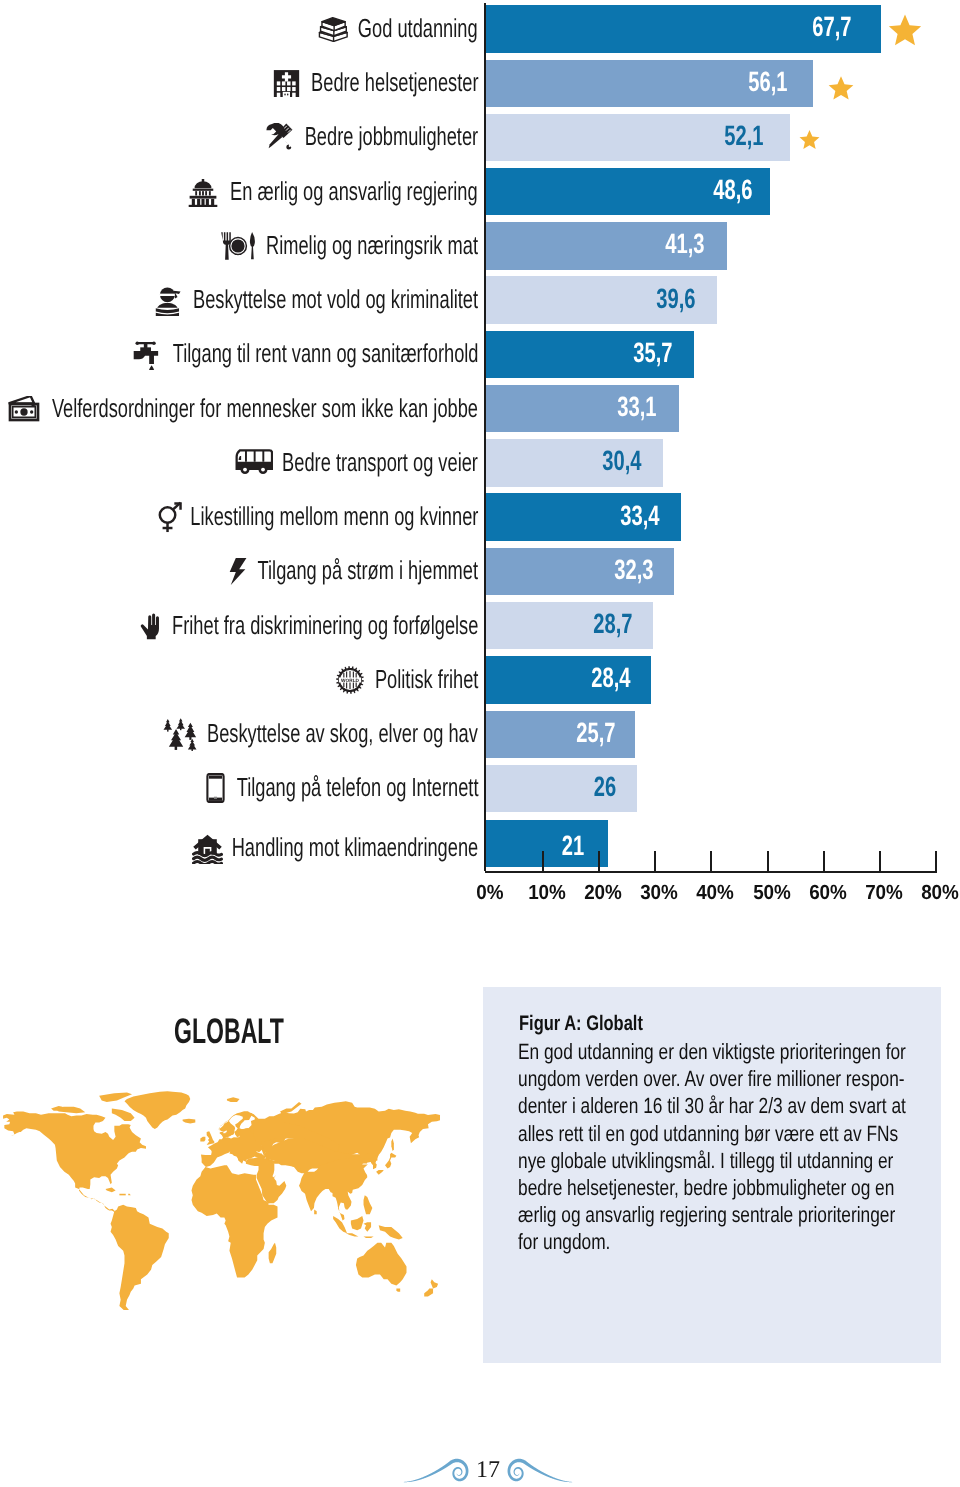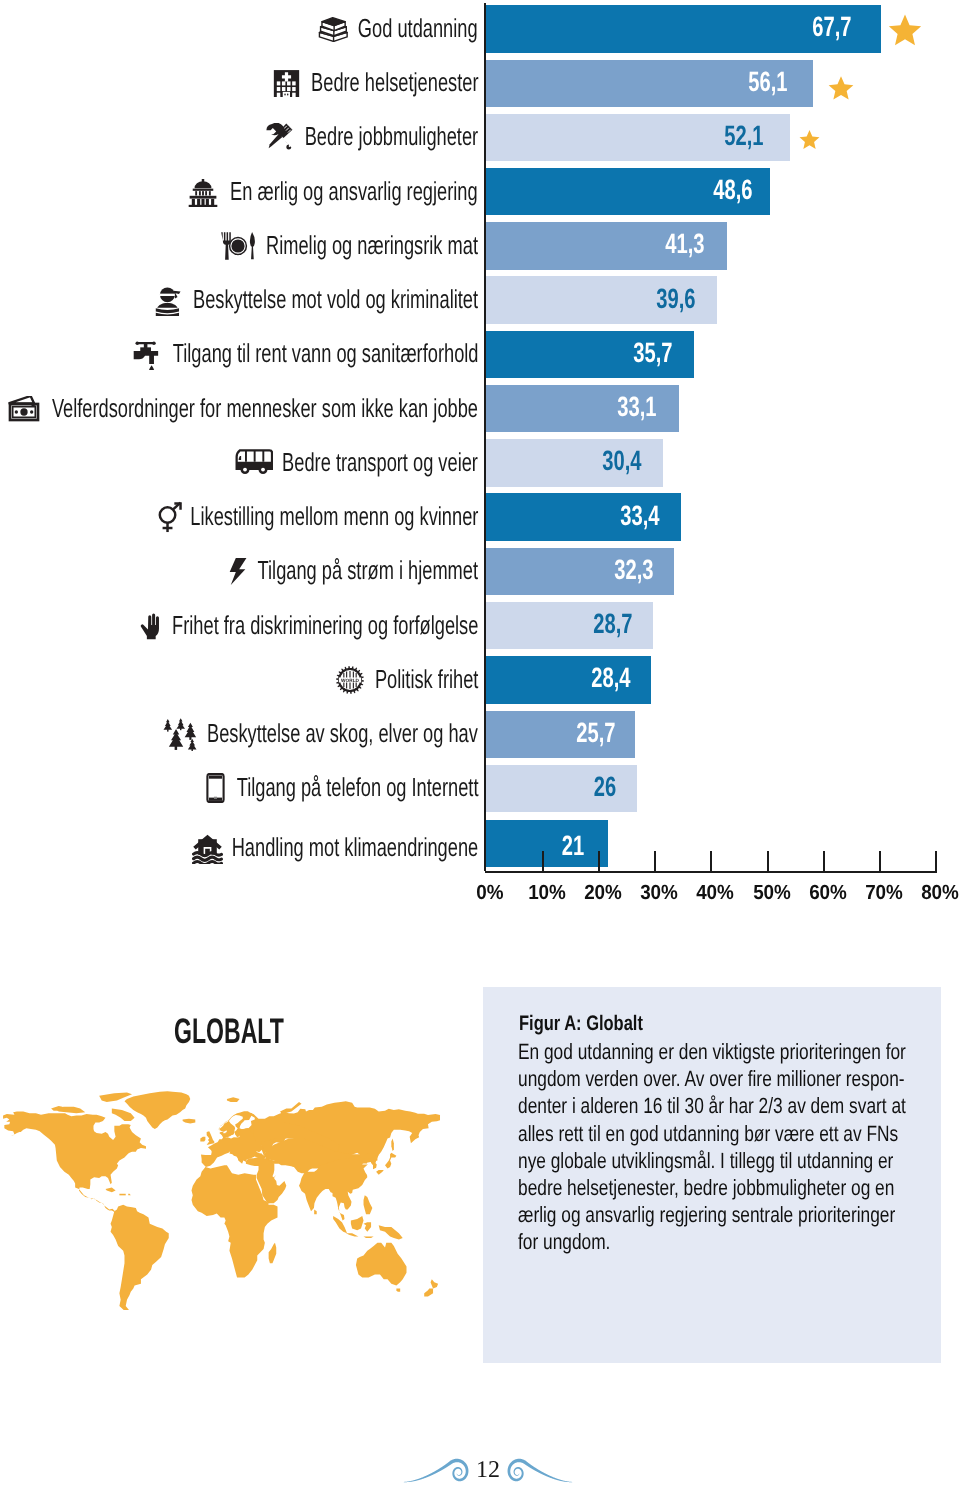--- a/index.html
+++ b/index.html
@@ -334,15 +334,15 @@
         <div class="infoline">alles rett til en god utdanning bør være ett av FNs</div>
         <div class="infoline">nye globale utviklingsmål. I tillegg til utdanning er</div>
         <div class="infoline">bedre helsetjenester, bedre jobbmuligheter og en</div>
         <div class="infoline">ærlig og ansvarlig regjering sentrale prioriteringer</div>
         <div class="infoline">for ungdom.</div>
       </div>
       <div id="footer" style="left:402px;top:1447px;width:172px;height:38px"><svg width="172" height="38" viewBox="0 0 172 38" xmlns="http://www.w3.org/2000/svg">
           <path fill="#6aa7ce" transform="translate(0,2.0) scale(0.765,0.855)" d="M1.00,38.65 L1.24,38.67 L1.49,38.69 L1.74,38.71 L1.99,38.72 L2.24,38.74 L2.49,38.75 L2.74,38.76 L2.99,38.77 L3.24,38.77 L3.49,38.78 L3.75,38.78 L4.00,38.79 L4.25,38.79 L4.51,38.79 L4.76,38.79 L5.02,38.78 L5.27,38.78 L5.53,38.77 L5.79,38.77 L6.05,38.76 L6.30,38.75 L6.56,38.74 L6.82,38.73 L7.08,38.72 L7.34,38.70 L7.60,38.69 L7.86,38.67 L8.12,38.65 L8.39,38.64 L8.65,38.62 L8.91,38.59 L9.17,38.57 L9.44,38.55 L9.70,38.52 L9.97,38.50 L10.23,38.47 L10.50,38.44 L10.76,38.42 L11.03,38.38 L11.29,38.35 L11.56,38.32 L11.83,38.29 L12.09,38.25 L12.36,38.22 L12.63,38.18 L12.90,38.14 L13.17,38.11 L13.43,38.07 L13.70,38.02 L13.97,37.98 L14.24,37.94 L14.51,37.90 L14.78,37.85 L15.05,37.81 L15.32,37.76 L15.59,37.71 L15.86,37.66 L16.13,37.61 L16.40,37.56 L16.68,37.51 L16.95,37.46 L17.22,37.41 L17.49,37.35 L17.76,37.30 L18.04,37.24 L18.31,37.18 L18.58,37.12 L18.85,37.07 L19.13,37.01 L19.40,36.94 L19.67,36.88 L19.94,36.82 L20.22,36.76 L20.49,36.69 L20.76,36.63 L21.04,36.56 L21.31,36.50 L21.58,36.43 L21.86,36.36 L22.13,36.29 L22.41,36.22 L22.68,36.15 L22.95,36.08 L23.23,36.01 L23.50,35.93 L23.77,35.86 L24.05,35.79 L24.32,35.71 L24.60,35.63 L24.87,35.56 L25.14,35.48 L25.42,35.40 L25.69,35.32 L25.96,35.24 L26.24,35.16 L26.51,35.08 L26.78,35.00 L27.06,34.92 L27.33,34.83 L27.60,34.75 L27.88,34.67 L28.15,34.58 L28.42,34.50 L28.69,34.41 L28.97,34.32 L29.24,34.23 L29.51,34.15 L29.78,34.06 L30.05,33.97 L30.32,33.88 L30.60,33.79 L30.87,33.69 L31.14,33.60 L31.41,33.51 L31.68,33.42 L31.95,33.32 L32.22,33.23 L32.49,33.13 L32.76,33.04 L33.03,32.94 L33.30,32.85 L33.57,32.75 L33.84,32.65 L34.10,32.55 L34.37,32.46 L34.64,32.36 L34.91,32.26 L35.18,32.16 L35.44,32.06 L35.71,31.96 L35.98,31.85 L36.24,31.75 L36.51,31.65 L36.77,31.55 L37.04,31.45 L37.30,31.34 L37.57,31.24 L37.83,31.13 L38.09,31.03 L38.36,30.92 L38.62,30.82 L38.88,30.71 L39.14,30.61 L39.41,30.50 L39.67,30.39 L39.93,30.28 L40.19,30.18 L40.45,30.07 L40.71,29.96 L40.97,29.85 L41.23,29.74 L41.48,29.63 L41.74,29.52 L42.00,29.41 L42.25,29.30 L42.51,29.19 L42.77,29.08 L43.02,28.97 L43.28,28.86 L43.53,28.74 L43.78,28.63 L44.04,28.52 L44.29,28.41 L44.54,28.29 L44.79,28.18 L45.04,28.07 L45.29,27.95 L45.54,27.84 L45.79,27.73 L46.04,27.61 L46.29,27.50 L46.54,27.38 L46.78,27.27 L47.03,27.15 L47.28,27.04 L47.52,26.92 L47.76,26.81 L48.01,26.69 L48.25,26.58 L48.49,26.46 L48.73,26.35 L48.98,26.23 L49.22,26.11 L49.46,26.00 L49.69,25.88 L49.93,25.76 L50.17,25.65 L50.41,25.53 L50.64,25.41 L50.88,25.30 L51.11,25.18 L51.35,25.06 L51.58,24.95 L51.81,24.83 L52.04,24.71 L52.27,24.59 L52.50,24.48 L52.73,24.36 L52.96,24.24 L53.19,24.13 L53.42,24.01 L53.64,23.89 L53.87,23.77 L54.09,23.66 L54.32,23.54 L54.54,23.42 L54.76,23.31 L54.98,23.19 L55.20,23.07 L55.42,22.96 L55.64,22.84 L55.86,22.72 L56.07,22.61 L56.29,22.49 L56.51,22.37 L56.72,22.26 L56.93,22.14 L57.15,22.02 L57.36,21.91 L57.57,21.79 L57.78,21.68 L57.99,21.56 L58.19,21.44 L58.40,21.33 L58.61,21.21 L58.81,21.10 L59.01,20.98 L59.22,20.87 L59.42,20.75 L59.62,20.64 L59.82,20.53 L60.02,20.41 L60.22,20.30 L60.41,20.19 L60.61,20.07 L60.80,19.96 L61.00,19.85 L61.19,19.73 L61.38,19.62 L61.57,19.51 L61.76,19.40 L61.95,19.29 L62.14,19.17 L62.32,19.06 L62.51,18.95 L62.69,18.84 L62.87,18.73 L63.06,18.62 L63.24,18.51 L63.42,18.40 L63.60,18.29 L63.77,18.19 L63.95,18.08 L64.12,17.97 L64.30,17.86 L64.48,17.75 L64.87,17.58 L65.21,17.37 L65.55,17.16 L65.90,16.97 L66.25,16.79 L66.60,16.62 L66.96,16.46 L67.32,16.31 L67.68,16.18 L68.04,16.05 L68.41,15.94 L68.78,15.84 L69.15,15.74 L69.52,15.66 L69.89,15.60 L70.26,15.54 L70.62,15.49 L70.99,15.46 L71.36,15.43 L71.73,15.42 L72.09,15.42 L72.46,15.42 L72.82,15.44 L73.18,15.47 L73.53,15.51 L73.89,15.56 L74.24,15.62 L74.58,15.69 L74.92,15.77 L75.26,15.86 L75.60,15.96 L75.93,16.06 L76.25,16.18 L76.57,16.31 L76.88,16.44 L77.19,16.58 L77.49,16.73 L77.79,16.89 L78.08,17.06 L78.36,17.23 L78.64,17.42 L78.91,17.60 L79.17,17.80 L79.43,18.00 L79.68,18.21 L79.92,18.43 L80.15,18.65 L80.38,18.87 L80.60,19.11 L80.81,19.34 L81.01,19.59 L81.21,19.83 L81.39,20.08 L81.57,20.34 L81.74,20.60 L81.90,20.86 L82.05,21.13 L82.20,21.40 L82.33,21.67 L82.46,21.94 L82.58,22.22 L82.69,22.50 L82.79,22.78 L82.88,23.06 L82.96,23.34 L83.04,23.63 L83.10,23.91 L83.16,24.20 L83.21,24.48 L83.25,24.77 L83.28,25.05 L83.30,25.34 L83.32,25.62 L83.32,25.90 L83.32,26.18 L83.31,26.46 L83.29,26.74 L83.26,27.01 L83.23,27.29 L83.19,27.56 L83.14,27.83 L83.08,28.09 L83.01,28.36 L82.94,28.61 L82.86,28.87 L82.77,29.12 L82.68,29.37 L82.58,29.61 L82.47,29.85 L82.36,30.09 L82.24,30.32 L82.11,30.55 L81.98,30.77 L81.85,30.98 L81.70,31.19 L81.55,31.40 L81.40,31.60 L81.24,31.80 L81.08,31.99 L80.91,32.17 L80.74,32.35 L80.56,32.52 L80.38,32.68 L80.19,32.84 L80.01,33.00 L79.81,33.14 L79.62,33.28 L79.42,33.42 L79.22,33.54 L79.01,33.67 L78.81,33.78 L78.60,33.89 L78.39,33.99 L78.17,34.08 L77.96,34.17 L77.74,34.25 L77.53,34.33 L77.31,34.39 L77.09,34.45 L76.87,34.51 L76.65,34.56 L76.43,34.60 L76.21,34.63 L75.99,34.66 L75.77,34.68 L75.55,34.69 L75.33,34.70 L75.12,34.70 L74.90,34.70 L74.68,34.69 L74.47,34.67 L74.26,34.64 L74.05,34.62 L73.84,34.58 L73.63,34.54 L73.43,34.49 L73.23,34.44 L73.03,34.38 L72.83,34.32 L72.64,34.25 L72.45,34.17 L72.26,34.09 L72.08,34.01 L71.90,33.92 L71.72,33.82 L71.55,33.72 L71.38,33.62 L71.21,33.51 L71.05,33.40 L70.89,33.28 L70.74,33.16 L70.59,33.03 L70.45,32.91 L70.31,32.77 L70.17,32.64 L70.04,32.50 L69.92,32.36 L69.79,32.21 L69.68,32.07 L69.57,31.92 L69.46,31.77 L69.36,31.61 L69.26,31.45 L69.17,31.29 L69.08,31.13 L69.00,30.97 L68.93,30.81 L68.86,30.64 L68.79,30.48 L68.73,30.31 L68.68,30.14 L68.63,29.97 L68.58,29.80 L68.54,29.63 L68.51,29.46 L68.48,29.29 L68.45,29.12 L68.43,28.95 L68.42,28.78 L68.41,28.61 L68.41,28.44 L68.41,28.27 L68.41,28.10 L68.42,27.93 L68.44,27.77 L68.46,27.60 L68.48,27.44 L68.51,27.28 L68.55,27.12 L68.59,26.96 L68.63,26.81 L68.68,26.65 L68.73,26.50 L68.78,26.35 L68.84,26.21 L68.91,26.06 L68.98,25.92 L69.05,25.78 L69.12,25.64 L69.20,25.51 L69.28,25.38 L69.37,25.25 L69.46,25.13 L69.55,25.01 L69.65,24.89 L69.74,24.77 L69.84,24.66 L69.95,24.55 L70.05,24.45 L70.16,24.35 L70.27,24.25 L70.39,24.16 L70.50,24.07 L70.62,23.98 L70.74,23.90 L70.86,23.83 L70.99,23.75 L71.11,23.68 L71.24,23.62 L71.36,23.55 L71.49,23.50 L71.62,23.44 L71.75,23.39 L71.88,23.35 L72.02,23.30 L72.15,23.27 L72.28,23.23 L72.42,23.20 L72.55,23.18 L72.68,23.16 L72.82,23.14 L72.95,23.12 L73.08,23.11 L73.22,23.11 L73.35,23.11 L73.48,23.11 L73.61,23.11 L73.74,23.12 L73.87,23.14 L74.00,23.15 L74.13,23.18 L74.26,23.20 L74.38,23.23 L74.50,23.26 L74.63,23.29 L74.75,23.33 L74.87,23.37 L74.98,23.42 L75.10,23.47 L75.21,23.52 L75.32,23.57 L75.43,23.63 L75.54,23.69 L75.64,23.75 L75.75,23.82 L75.85,23.89 L75.94,23.96 L76.04,24.03 L76.13,24.11 L76.22,24.18 L76.31,24.27 L76.39,24.35 L76.48,24.43 L76.55,24.52 L76.63,24.61 L76.70,24.70 L76.77,24.79 L76.84,24.88 L76.90,24.98 L76.97,25.08 L77.02,25.17 L77.08,25.27 L77.13,25.37 L77.18,25.48 L77.22,25.58 L77.27,25.68 L77.30,25.79 L77.34,25.89 L77.37,26.00 L77.40,26.10 L77.43,26.21 L77.45,26.31 L77.47,26.42 L77.49,26.53 L77.50,26.64 L77.51,26.74 L77.52,26.85 L77.52,26.96 L77.52,27.06 L77.52,27.17 L77.52,27.27 L77.51,27.38 L77.50,27.48 L77.48,27.58 L77.47,27.69 L77.45,27.79 L77.42,27.89 L77.40,27.99 L77.37,28.08 L77.34,28.18 L77.30,28.28 L77.27,28.37 L77.23,28.46 L77.19,28.56 L77.14,28.65 L77.09,28.73 L77.05,28.82 L76.99,28.90 L76.94,28.99 L76.89,29.07 L76.83,29.15 L76.77,29.22 L76.71,29.30 L76.64,29.37 L76.58,29.44 L76.51,29.51 L76.44,29.58 L76.37,29.64 L76.30,29.70 L76.22,29.76 L76.15,29.82 L76.07,29.87 L75.99,29.93 L75.91,29.98 L75.83,30.02 L75.75,30.07 L75.67,30.11 L75.59,30.15 L75.50,30.19 L75.42,30.22 L75.33,30.25 L75.25,30.28 L75.16,30.31 L75.07,30.33 L74.98,30.36 L74.90,30.37 L74.81,30.39 L74.72,30.40 L74.63,30.42 L74.54,30.42 L74.45,30.43 L74.37,30.43 L74.28,30.43 L74.19,30.43 L74.10,30.43 L74.01,30.42 L73.93,30.41 L73.84,30.40 L73.76,30.39 L73.67,30.37 L73.59,30.35 L73.50,30.33 L73.42,30.31 L73.34,30.28 L73.26,30.25 L73.18,30.22 L73.10,30.19 L73.02,30.16 L72.95,30.12 L72.87,30.08 L72.80,30.04 L72.73,30.00 L72.66,29.95 L72.59,29.91 L72.52,29.86 L72.45,29.81 L72.39,29.76 L72.32,29.70 L72.26,29.65 L72.20,29.59 L72.15,29.53 L72.09,29.47 L72.03,29.41 L71.98,29.35 L71.93,29.28 L71.88,29.22 L71.83,29.15 L71.79,29.08 L71.75,29.01 L71.70,28.94 L71.66,28.87 L71.62,28.80 L71.59,28.73 L71.54,28.66 L71.39,28.70 L71.40,28.79 L71.42,28.88 L71.44,28.96 L71.46,29.05 L71.49,29.13 L71.52,29.22 L71.55,29.30 L71.59,29.39 L71.63,29.47 L71.67,29.55 L71.71,29.63 L71.76,29.72 L71.81,29.80 L71.86,29.87 L71.92,29.95 L71.98,30.03 L72.04,30.10 L72.11,30.18 L72.17,30.25 L72.24,30.32 L72.32,30.39 L72.39,30.45 L72.47,30.52 L72.55,30.58 L72.63,30.64 L72.71,30.70 L72.80,30.75 L72.89,30.81 L72.98,30.86 L73.07,30.91 L73.17,30.95 L73.27,31.00 L73.36,31.04 L73.47,31.08 L73.57,31.11 L73.67,31.14 L73.78,31.17 L73.88,31.20 L73.99,31.22 L74.10,31.24 L74.21,31.26 L74.32,31.27 L74.44,31.28 L74.55,31.29 L74.67,31.29 L74.78,31.29 L74.90,31.29 L75.01,31.28 L75.13,31.27 L75.25,31.26 L75.36,31.24 L75.48,31.22 L75.60,31.20 L75.72,31.17 L75.83,31.14 L75.95,31.10 L76.06,31.06 L76.18,31.02 L76.29,30.97 L76.41,30.92 L76.52,30.87 L76.63,30.81 L76.74,30.75 L76.85,30.68 L76.96,30.61 L77.07,30.54 L77.17,30.46 L77.27,30.39 L77.37,30.30 L77.47,30.22 L77.57,30.13 L77.66,30.03 L77.76,29.94 L77.85,29.84 L77.93,29.74 L78.02,29.63 L78.10,29.52 L78.18,29.41 L78.25,29.30 L78.33,29.18 L78.40,29.06 L78.46,28.94 L78.53,28.81 L78.59,28.68 L78.64,28.55 L78.69,28.42 L78.74,28.29 L78.79,28.15 L78.83,28.01 L78.87,27.87 L78.90,27.73 L78.93,27.59 L78.95,27.44 L78.97,27.29 L78.99,27.15 L79.00,27.00 L79.01,26.85 L79.01,26.70 L79.01,26.55 L79.01,26.39 L78.99,26.24 L78.98,26.09 L78.96,25.93 L78.94,25.78 L78.91,25.63 L78.87,25.47 L78.83,25.32 L78.79,25.17 L78.74,25.02 L78.69,24.87 L78.63,24.72 L78.57,24.57 L78.50,24.42 L78.43,24.27 L78.36,24.13 L78.28,23.98 L78.19,23.84 L78.10,23.70 L78.01,23.57 L77.91,23.43 L77.80,23.30 L77.70,23.17 L77.58,23.04 L77.47,22.91 L77.35,22.79 L77.22,22.67 L77.09,22.56 L76.96,22.44 L76.82,22.34 L76.68,22.23 L76.54,22.13 L76.39,22.03 L76.24,21.94 L76.08,21.85 L75.92,21.76 L75.76,21.68 L75.60,21.61 L75.43,21.53 L75.26,21.47 L75.09,21.40 L74.91,21.35 L74.73,21.29 L74.55,21.25 L74.37,21.20 L74.18,21.17 L74.00,21.13 L73.81,21.11 L73.62,21.09 L73.43,21.07 L73.24,21.06 L73.04,21.06 L72.85,21.06 L72.65,21.07 L72.46,21.08 L72.26,21.10 L72.06,21.13 L71.87,21.16 L71.67,21.19 L71.48,21.24 L71.28,21.29 L71.09,21.34 L70.89,21.40 L70.70,21.47 L70.51,21.54 L70.32,21.62 L70.13,21.71 L69.94,21.80 L69.76,21.90 L69.57,22.00 L69.39,22.11 L69.21,22.22 L69.04,22.34 L68.87,22.47 L68.70,22.60 L68.53,22.74 L68.37,22.88 L68.21,23.03 L68.05,23.18 L67.90,23.34 L67.75,23.50 L67.61,23.67 L67.47,23.85 L67.34,24.02 L67.21,24.21 L67.08,24.40 L66.96,24.59 L66.85,24.78 L66.74,24.99 L66.64,25.19 L66.54,25.40 L66.45,25.61 L66.36,25.83 L66.28,26.05 L66.21,26.27 L66.14,26.49 L66.08,26.72 L66.03,26.95 L65.98,27.19 L65.94,27.42 L65.90,27.66 L65.88,27.90 L65.86,28.14 L65.84,28.39 L65.84,28.63 L65.84,28.88 L65.85,29.13 L65.87,29.37 L65.89,29.62 L65.92,29.87 L65.96,30.12 L66.00,30.37 L66.06,30.61 L66.12,30.86 L66.19,31.11 L66.26,31.35 L66.35,31.60 L66.44,31.84 L66.54,32.08 L66.65,32.32 L66.76,32.56 L66.88,32.79 L67.01,33.02 L67.15,33.25 L67.29,33.47 L67.44,33.70 L67.60,33.91 L67.76,34.13 L67.93,34.34 L68.11,34.55 L68.30,34.75 L68.49,34.94 L68.69,35.14 L68.90,35.32 L69.11,35.50 L69.33,35.68 L69.55,35.85 L69.78,36.01 L70.02,36.17 L70.26,36.32 L70.50,36.47 L70.76,36.60 L71.01,36.74 L71.27,36.86 L71.54,36.98 L71.81,37.09 L72.09,37.19 L72.37,37.28 L72.65,37.37 L72.94,37.44 L73.23,37.51 L73.52,37.58 L73.82,37.63 L74.12,37.67 L74.42,37.71 L74.72,37.73 L75.03,37.75 L75.34,37.76 L75.64,37.76 L75.95,37.75 L76.27,37.73 L76.58,37.71 L76.89,37.67 L77.20,37.62 L77.51,37.57 L77.82,37.50 L78.13,37.42 L78.44,37.34 L78.75,37.25 L79.06,37.14 L79.36,37.03 L79.67,36.91 L79.97,36.78 L80.26,36.63 L80.56,36.48 L80.85,36.32 L81.14,36.15 L81.42,35.98 L81.70,35.79 L81.97,35.59 L82.24,35.39 L82.51,35.17 L82.77,34.95 L83.02,34.72 L83.27,34.48 L83.51,34.23 L83.75,33.97 L83.98,33.71 L84.20,33.44 L84.41,33.16 L84.62,32.87 L84.82,32.58 L85.01,32.28 L85.19,31.97 L85.37,31.66 L85.53,31.33 L85.69,31.01 L85.84,30.68 L85.98,30.34 L86.11,29.99 L86.23,29.64 L86.34,29.29 L86.44,28.93 L86.53,28.57 L86.60,28.20 L86.67,27.83 L86.73,27.46 L86.78,27.08 L86.81,26.70 L86.84,26.32 L86.85,25.93 L86.85,25.55 L86.84,25.16 L86.82,24.77 L86.79,24.38 L86.75,23.99 L86.69,23.60 L86.62,23.21 L86.54,22.82 L86.45,22.43 L86.35,22.04 L86.23,21.65 L86.11,21.27 L85.97,20.89 L85.82,20.51 L85.66,20.13 L85.48,19.76 L85.30,19.39 L85.10,19.03 L84.89,18.67 L84.67,18.31 L84.44,17.96 L84.19,17.61 L83.94,17.27 L83.67,16.94 L83.40,16.62 L83.11,16.30 L82.81,15.98 L82.51,15.68 L82.19,15.38 L81.86,15.10 L81.52,14.82 L81.18,14.55 L80.82,14.28 L80.45,14.03 L80.08,13.79 L79.70,13.56 L79.30,13.34 L78.91,13.13 L78.50,12.93 L78.08,12.74 L77.66,12.56 L77.23,12.40 L76.80,12.25 L76.36,12.11 L75.91,11.98 L75.46,11.86 L75.00,11.76 L74.54,11.67 L74.07,11.60 L73.60,11.54 L73.13,11.49 L72.65,11.45 L72.17,11.43 L71.69,11.43 L71.20,11.43 L70.72,11.46 L70.23,11.49 L69.74,11.54 L69.25,11.61 L68.76,11.69 L68.28,11.79 L67.79,11.90 L67.30,12.02 L66.82,12.16 L66.34,12.32 L65.86,12.49 L65.38,12.67 L64.91,12.87 L64.45,13.09 L63.98,13.31 L63.53,13.56 L63.07,13.82 L62.63,14.09 L62.24,14.43 L62.09,14.54 L61.93,14.66 L61.77,14.77 L61.60,14.89 L61.44,15.00 L61.27,15.12 L61.11,15.24 L60.94,15.35 L60.77,15.47 L60.60,15.59 L60.43,15.71 L60.25,15.82 L60.08,15.94 L59.90,16.06 L59.73,16.18 L59.55,16.30 L59.37,16.42 L59.19,16.54 L59.01,16.66 L58.83,16.78 L58.65,16.90 L58.46,17.03 L58.28,17.15 L58.09,17.27 L57.90,17.39 L57.72,17.51 L57.53,17.64 L57.34,17.76 L57.14,17.88 L56.95,18.01 L56.76,18.13 L56.56,18.25 L56.37,18.38 L56.17,18.50 L55.98,18.63 L55.78,18.75 L55.58,18.87 L55.38,19.00 L55.18,19.12 L54.98,19.25 L54.77,19.38 L54.57,19.50 L54.36,19.63 L54.16,19.75 L53.95,19.88 L53.74,20.00 L53.53,20.13 L53.33,20.26 L53.12,20.38 L52.90,20.51 L52.69,20.63 L52.48,20.76 L52.27,20.89 L52.05,21.01 L51.84,21.14 L51.62,21.27 L51.40,21.39 L51.18,21.52 L50.97,21.65 L50.75,21.77 L50.53,21.90 L50.31,22.03 L50.08,22.15 L49.86,22.28 L49.64,22.41 L49.41,22.53 L49.19,22.66 L48.96,22.79 L48.74,22.91 L48.51,23.04 L48.28,23.17 L48.05,23.29 L47.82,23.42 L47.59,23.55 L47.36,23.67 L47.13,23.80 L46.90,23.92 L46.67,24.05 L46.43,24.18 L46.20,24.30 L45.97,24.43 L45.73,24.55 L45.49,24.68 L45.26,24.80 L45.02,24.93 L44.78,25.05 L44.54,25.18 L44.31,25.30 L44.07,25.42 L43.83,25.55 L43.59,25.67 L43.34,25.80 L43.10,25.92 L42.86,26.04 L42.62,26.17 L42.37,26.29 L42.13,26.41 L41.88,26.53 L41.64,26.66 L41.39,26.78 L41.15,26.90 L40.90,27.02 L40.65,27.14 L40.40,27.26 L40.16,27.38 L39.91,27.50 L39.66,27.62 L39.41,27.74 L39.16,27.86 L38.91,27.98 L38.66,28.10 L38.41,28.22 L38.15,28.33 L37.90,28.45 L37.65,28.57 L37.40,28.69 L37.14,28.80 L36.89,28.92 L36.63,29.03 L36.38,29.15 L36.12,29.27 L35.87,29.38 L35.61,29.49 L35.36,29.61 L35.10,29.72 L34.84,29.83 L34.59,29.95 L34.33,30.06 L34.07,30.17 L33.81,30.28 L33.55,30.39 L33.29,30.50 L33.04,30.61 L32.78,30.72 L32.52,30.83 L32.26,30.94 L32.00,31.05 L31.74,31.15 L31.47,31.26 L31.21,31.37 L30.95,31.47 L30.69,31.58 L30.43,31.68 L30.17,31.79 L29.91,31.89 L29.64,31.99 L29.38,32.10 L29.12,32.20 L28.85,32.30 L28.59,32.40 L28.33,32.50 L28.07,32.60 L27.80,32.70 L27.54,32.80 L27.27,32.90 L27.01,32.99 L26.75,33.09 L26.48,33.19 L26.22,33.28 L25.95,33.38 L25.69,33.47 L25.42,33.56 L25.16,33.66 L24.89,33.75 L24.63,33.84 L24.36,33.93 L24.10,34.02 L23.83,34.11 L23.57,34.20 L23.30,34.29 L23.04,34.37 L22.77,34.46 L22.51,34.55 L22.24,34.63 L21.97,34.72 L21.71,34.80 L21.44,34.88 L21.18,34.96 L20.91,35.05 L20.65,35.13 L20.38,35.21 L20.12,35.28 L19.85,35.36 L19.59,35.44 L19.32,35.52 L19.06,35.59 L18.79,35.67 L18.53,35.74 L18.26,35.81 L18.00,35.89 L17.73,35.96 L17.47,36.03 L17.20,36.10 L16.94,36.17 L16.67,36.24 L16.41,36.30 L16.14,36.37 L15.88,36.44 L15.62,36.50 L15.35,36.56 L15.09,36.63 L14.83,36.69 L14.56,36.75 L14.30,36.81 L14.04,36.87 L13.77,36.93 L13.51,36.99 L13.25,37.04 L12.99,37.10 L12.72,37.15 L12.46,37.21 L12.20,37.26 L11.94,37.31 L11.68,37.36 L11.42,37.41 L11.16,37.46 L10.90,37.51 L10.64,37.55 L10.38,37.60 L10.12,37.64 L9.86,37.69 L9.60,37.73 L9.34,37.77 L9.08,37.81 L8.82,37.85 L8.57,37.89 L8.31,37.93 L8.05,37.96 L7.80,38.00 L7.54,38.03 L7.28,38.07 L7.03,38.10 L6.77,38.13 L6.52,38.16 L6.26,38.19 L6.01,38.22 L5.75,38.24 L5.50,38.27 L5.25,38.29 L4.99,38.32 L4.74,38.34 L4.49,38.36 L4.24,38.38 L3.99,38.40 L3.73,38.42 L3.48,38.43 L3.23,38.45 L2.98,38.46 L2.74,38.48 L2.49,38.49 L2.24,38.50 L1.99,38.51 L1.74,38.52 L1.49,38.53 L1.25,38.54 L1.00,38.55 Z"></path>
           <path fill="#6aa7ce" transform="translate(172,2.0) scale(-0.765,0.855)" d="M1.00,38.65 L1.24,38.67 L1.49,38.69 L1.74,38.71 L1.99,38.72 L2.24,38.74 L2.49,38.75 L2.74,38.76 L2.99,38.77 L3.24,38.77 L3.49,38.78 L3.75,38.78 L4.00,38.79 L4.25,38.79 L4.51,38.79 L4.76,38.79 L5.02,38.78 L5.27,38.78 L5.53,38.77 L5.79,38.77 L6.05,38.76 L6.30,38.75 L6.56,38.74 L6.82,38.73 L7.08,38.72 L7.34,38.70 L7.60,38.69 L7.86,38.67 L8.12,38.65 L8.39,38.64 L8.65,38.62 L8.91,38.59 L9.17,38.57 L9.44,38.55 L9.70,38.52 L9.97,38.50 L10.23,38.47 L10.50,38.44 L10.76,38.42 L11.03,38.38 L11.29,38.35 L11.56,38.32 L11.83,38.29 L12.09,38.25 L12.36,38.22 L12.63,38.18 L12.90,38.14 L13.17,38.11 L13.43,38.07 L13.70,38.02 L13.97,37.98 L14.24,37.94 L14.51,37.90 L14.78,37.85 L15.05,37.81 L15.32,37.76 L15.59,37.71 L15.86,37.66 L16.13,37.61 L16.40,37.56 L16.68,37.51 L16.95,37.46 L17.22,37.41 L17.49,37.35 L17.76,37.30 L18.04,37.24 L18.31,37.18 L18.58,37.12 L18.85,37.07 L19.13,37.01 L19.40,36.94 L19.67,36.88 L19.94,36.82 L20.22,36.76 L20.49,36.69 L20.76,36.63 L21.04,36.56 L21.31,36.50 L21.58,36.43 L21.86,36.36 L22.13,36.29 L22.41,36.22 L22.68,36.15 L22.95,36.08 L23.23,36.01 L23.50,35.93 L23.77,35.86 L24.05,35.79 L24.32,35.71 L24.60,35.63 L24.87,35.56 L25.14,35.48 L25.42,35.40 L25.69,35.32 L25.96,35.24 L26.24,35.16 L26.51,35.08 L26.78,35.00 L27.06,34.92 L27.33,34.83 L27.60,34.75 L27.88,34.67 L28.15,34.58 L28.42,34.50 L28.69,34.41 L28.97,34.32 L29.24,34.23 L29.51,34.15 L29.78,34.06 L30.05,33.97 L30.32,33.88 L30.60,33.79 L30.87,33.69 L31.14,33.60 L31.41,33.51 L31.68,33.42 L31.95,33.32 L32.22,33.23 L32.49,33.13 L32.76,33.04 L33.03,32.94 L33.30,32.85 L33.57,32.75 L33.84,32.65 L34.10,32.55 L34.37,32.46 L34.64,32.36 L34.91,32.26 L35.18,32.16 L35.44,32.06 L35.71,31.96 L35.98,31.85 L36.24,31.75 L36.51,31.65 L36.77,31.55 L37.04,31.45 L37.30,31.34 L37.57,31.24 L37.83,31.13 L38.09,31.03 L38.36,30.92 L38.62,30.82 L38.88,30.71 L39.14,30.61 L39.41,30.50 L39.67,30.39 L39.93,30.28 L40.19,30.18 L40.45,30.07 L40.71,29.96 L40.97,29.85 L41.23,29.74 L41.48,29.63 L41.74,29.52 L42.00,29.41 L42.25,29.30 L42.51,29.19 L42.77,29.08 L43.02,28.97 L43.28,28.86 L43.53,28.74 L43.78,28.63 L44.04,28.52 L44.29,28.41 L44.54,28.29 L44.79,28.18 L45.04,28.07 L45.29,27.95 L45.54,27.84 L45.79,27.73 L46.04,27.61 L46.29,27.50 L46.54,27.38 L46.78,27.27 L47.03,27.15 L47.28,27.04 L47.52,26.92 L47.76,26.81 L48.01,26.69 L48.25,26.58 L48.49,26.46 L48.73,26.35 L48.98,26.23 L49.22,26.11 L49.46,26.00 L49.69,25.88 L49.93,25.76 L50.17,25.65 L50.41,25.53 L50.64,25.41 L50.88,25.30 L51.11,25.18 L51.35,25.06 L51.58,24.95 L51.81,24.83 L52.04,24.71 L52.27,24.59 L52.50,24.48 L52.73,24.36 L52.96,24.24 L53.19,24.13 L53.42,24.01 L53.64,23.89 L53.87,23.77 L54.09,23.66 L54.32,23.54 L54.54,23.42 L54.76,23.31 L54.98,23.19 L55.20,23.07 L55.42,22.96 L55.64,22.84 L55.86,22.72 L56.07,22.61 L56.29,22.49 L56.51,22.37 L56.72,22.26 L56.93,22.14 L57.15,22.02 L57.36,21.91 L57.57,21.79 L57.78,21.68 L57.99,21.56 L58.19,21.44 L58.40,21.33 L58.61,21.21 L58.81,21.10 L59.01,20.98 L59.22,20.87 L59.42,20.75 L59.62,20.64 L59.82,20.53 L60.02,20.41 L60.22,20.30 L60.41,20.19 L60.61,20.07 L60.80,19.96 L61.00,19.85 L61.19,19.73 L61.38,19.62 L61.57,19.51 L61.76,19.40 L61.95,19.29 L62.14,19.17 L62.32,19.06 L62.51,18.95 L62.69,18.84 L62.87,18.73 L63.06,18.62 L63.24,18.51 L63.42,18.40 L63.60,18.29 L63.77,18.19 L63.95,18.08 L64.12,17.97 L64.30,17.86 L64.48,17.75 L64.87,17.58 L65.21,17.37 L65.55,17.16 L65.90,16.97 L66.25,16.79 L66.60,16.62 L66.96,16.46 L67.32,16.31 L67.68,16.18 L68.04,16.05 L68.41,15.94 L68.78,15.84 L69.15,15.74 L69.52,15.66 L69.89,15.60 L70.26,15.54 L70.62,15.49 L70.99,15.46 L71.36,15.43 L71.73,15.42 L72.09,15.42 L72.46,15.42 L72.82,15.44 L73.18,15.47 L73.53,15.51 L73.89,15.56 L74.24,15.62 L74.58,15.69 L74.92,15.77 L75.26,15.86 L75.60,15.96 L75.93,16.06 L76.25,16.18 L76.57,16.31 L76.88,16.44 L77.19,16.58 L77.49,16.73 L77.79,16.89 L78.08,17.06 L78.36,17.23 L78.64,17.42 L78.91,17.60 L79.17,17.80 L79.43,18.00 L79.68,18.21 L79.92,18.43 L80.15,18.65 L80.38,18.87 L80.60,19.11 L80.81,19.34 L81.01,19.59 L81.21,19.83 L81.39,20.08 L81.57,20.34 L81.74,20.60 L81.90,20.86 L82.05,21.13 L82.20,21.40 L82.33,21.67 L82.46,21.94 L82.58,22.22 L82.69,22.50 L82.79,22.78 L82.88,23.06 L82.96,23.34 L83.04,23.63 L83.10,23.91 L83.16,24.20 L83.21,24.48 L83.25,24.77 L83.28,25.05 L83.30,25.34 L83.32,25.62 L83.32,25.90 L83.32,26.18 L83.31,26.46 L83.29,26.74 L83.26,27.01 L83.23,27.29 L83.19,27.56 L83.14,27.83 L83.08,28.09 L83.01,28.36 L82.94,28.61 L82.86,28.87 L82.77,29.12 L82.68,29.37 L82.58,29.61 L82.47,29.85 L82.36,30.09 L82.24,30.32 L82.11,30.55 L81.98,30.77 L81.85,30.98 L81.70,31.19 L81.55,31.40 L81.40,31.60 L81.24,31.80 L81.08,31.99 L80.91,32.17 L80.74,32.35 L80.56,32.52 L80.38,32.68 L80.19,32.84 L80.01,33.00 L79.81,33.14 L79.62,33.28 L79.42,33.42 L79.22,33.54 L79.01,33.67 L78.81,33.78 L78.60,33.89 L78.39,33.99 L78.17,34.08 L77.96,34.17 L77.74,34.25 L77.53,34.33 L77.31,34.39 L77.09,34.45 L76.87,34.51 L76.65,34.56 L76.43,34.60 L76.21,34.63 L75.99,34.66 L75.77,34.68 L75.55,34.69 L75.33,34.70 L75.12,34.70 L74.90,34.70 L74.68,34.69 L74.47,34.67 L74.26,34.64 L74.05,34.62 L73.84,34.58 L73.63,34.54 L73.43,34.49 L73.23,34.44 L73.03,34.38 L72.83,34.32 L72.64,34.25 L72.45,34.17 L72.26,34.09 L72.08,34.01 L71.90,33.92 L71.72,33.82 L71.55,33.72 L71.38,33.62 L71.21,33.51 L71.05,33.40 L70.89,33.28 L70.74,33.16 L70.59,33.03 L70.45,32.91 L70.31,32.77 L70.17,32.64 L70.04,32.50 L69.92,32.36 L69.79,32.21 L69.68,32.07 L69.57,31.92 L69.46,31.77 L69.36,31.61 L69.26,31.45 L69.17,31.29 L69.08,31.13 L69.00,30.97 L68.93,30.81 L68.86,30.64 L68.79,30.48 L68.73,30.31 L68.68,30.14 L68.63,29.97 L68.58,29.80 L68.54,29.63 L68.51,29.46 L68.48,29.29 L68.45,29.12 L68.43,28.95 L68.42,28.78 L68.41,28.61 L68.41,28.44 L68.41,28.27 L68.41,28.10 L68.42,27.93 L68.44,27.77 L68.46,27.60 L68.48,27.44 L68.51,27.28 L68.55,27.12 L68.59,26.96 L68.63,26.81 L68.68,26.65 L68.73,26.50 L68.78,26.35 L68.84,26.21 L68.91,26.06 L68.98,25.92 L69.05,25.78 L69.12,25.64 L69.20,25.51 L69.28,25.38 L69.37,25.25 L69.46,25.13 L69.55,25.01 L69.65,24.89 L69.74,24.77 L69.84,24.66 L69.95,24.55 L70.05,24.45 L70.16,24.35 L70.27,24.25 L70.39,24.16 L70.50,24.07 L70.62,23.98 L70.74,23.90 L70.86,23.83 L70.99,23.75 L71.11,23.68 L71.24,23.62 L71.36,23.55 L71.49,23.50 L71.62,23.44 L71.75,23.39 L71.88,23.35 L72.02,23.30 L72.15,23.27 L72.28,23.23 L72.42,23.20 L72.55,23.18 L72.68,23.16 L72.82,23.14 L72.95,23.12 L73.08,23.11 L73.22,23.11 L73.35,23.11 L73.48,23.11 L73.61,23.11 L73.74,23.12 L73.87,23.14 L74.00,23.15 L74.13,23.18 L74.26,23.20 L74.38,23.23 L74.50,23.26 L74.63,23.29 L74.75,23.33 L74.87,23.37 L74.98,23.42 L75.10,23.47 L75.21,23.52 L75.32,23.57 L75.43,23.63 L75.54,23.69 L75.64,23.75 L75.75,23.82 L75.85,23.89 L75.94,23.96 L76.04,24.03 L76.13,24.11 L76.22,24.18 L76.31,24.27 L76.39,24.35 L76.48,24.43 L76.55,24.52 L76.63,24.61 L76.70,24.70 L76.77,24.79 L76.84,24.88 L76.90,24.98 L76.97,25.08 L77.02,25.17 L77.08,25.27 L77.13,25.37 L77.18,25.48 L77.22,25.58 L77.27,25.68 L77.30,25.79 L77.34,25.89 L77.37,26.00 L77.40,26.10 L77.43,26.21 L77.45,26.31 L77.47,26.42 L77.49,26.53 L77.50,26.64 L77.51,26.74 L77.52,26.85 L77.52,26.96 L77.52,27.06 L77.52,27.17 L77.52,27.27 L77.51,27.38 L77.50,27.48 L77.48,27.58 L77.47,27.69 L77.45,27.79 L77.42,27.89 L77.40,27.99 L77.37,28.08 L77.34,28.18 L77.30,28.28 L77.27,28.37 L77.23,28.46 L77.19,28.56 L77.14,28.65 L77.09,28.73 L77.05,28.82 L76.99,28.90 L76.94,28.99 L76.89,29.07 L76.83,29.15 L76.77,29.22 L76.71,29.30 L76.64,29.37 L76.58,29.44 L76.51,29.51 L76.44,29.58 L76.37,29.64 L76.30,29.70 L76.22,29.76 L76.15,29.82 L76.07,29.87 L75.99,29.93 L75.91,29.98 L75.83,30.02 L75.75,30.07 L75.67,30.11 L75.59,30.15 L75.50,30.19 L75.42,30.22 L75.33,30.25 L75.25,30.28 L75.16,30.31 L75.07,30.33 L74.98,30.36 L74.90,30.37 L74.81,30.39 L74.72,30.40 L74.63,30.42 L74.54,30.42 L74.45,30.43 L74.37,30.43 L74.28,30.43 L74.19,30.43 L74.10,30.43 L74.01,30.42 L73.93,30.41 L73.84,30.40 L73.76,30.39 L73.67,30.37 L73.59,30.35 L73.50,30.33 L73.42,30.31 L73.34,30.28 L73.26,30.25 L73.18,30.22 L73.10,30.19 L73.02,30.16 L72.95,30.12 L72.87,30.08 L72.80,30.04 L72.73,30.00 L72.66,29.95 L72.59,29.91 L72.52,29.86 L72.45,29.81 L72.39,29.76 L72.32,29.70 L72.26,29.65 L72.20,29.59 L72.15,29.53 L72.09,29.47 L72.03,29.41 L71.98,29.35 L71.93,29.28 L71.88,29.22 L71.83,29.15 L71.79,29.08 L71.75,29.01 L71.70,28.94 L71.66,28.87 L71.62,28.80 L71.59,28.73 L71.54,28.66 L71.39,28.70 L71.40,28.79 L71.42,28.88 L71.44,28.96 L71.46,29.05 L71.49,29.13 L71.52,29.22 L71.55,29.30 L71.59,29.39 L71.63,29.47 L71.67,29.55 L71.71,29.63 L71.76,29.72 L71.81,29.80 L71.86,29.87 L71.92,29.95 L71.98,30.03 L72.04,30.10 L72.11,30.18 L72.17,30.25 L72.24,30.32 L72.32,30.39 L72.39,30.45 L72.47,30.52 L72.55,30.58 L72.63,30.64 L72.71,30.70 L72.80,30.75 L72.89,30.81 L72.98,30.86 L73.07,30.91 L73.17,30.95 L73.27,31.00 L73.36,31.04 L73.47,31.08 L73.57,31.11 L73.67,31.14 L73.78,31.17 L73.88,31.20 L73.99,31.22 L74.10,31.24 L74.21,31.26 L74.32,31.27 L74.44,31.28 L74.55,31.29 L74.67,31.29 L74.78,31.29 L74.90,31.29 L75.01,31.28 L75.13,31.27 L75.25,31.26 L75.36,31.24 L75.48,31.22 L75.60,31.20 L75.72,31.17 L75.83,31.14 L75.95,31.10 L76.06,31.06 L76.18,31.02 L76.29,30.97 L76.41,30.92 L76.52,30.87 L76.63,30.81 L76.74,30.75 L76.85,30.68 L76.96,30.61 L77.07,30.54 L77.17,30.46 L77.27,30.39 L77.37,30.30 L77.47,30.22 L77.57,30.13 L77.66,30.03 L77.76,29.94 L77.85,29.84 L77.93,29.74 L78.02,29.63 L78.10,29.52 L78.18,29.41 L78.25,29.30 L78.33,29.18 L78.40,29.06 L78.46,28.94 L78.53,28.81 L78.59,28.68 L78.64,28.55 L78.69,28.42 L78.74,28.29 L78.79,28.15 L78.83,28.01 L78.87,27.87 L78.90,27.73 L78.93,27.59 L78.95,27.44 L78.97,27.29 L78.99,27.15 L79.00,27.00 L79.01,26.85 L79.01,26.70 L79.01,26.55 L79.01,26.39 L78.99,26.24 L78.98,26.09 L78.96,25.93 L78.94,25.78 L78.91,25.63 L78.87,25.47 L78.83,25.32 L78.79,25.17 L78.74,25.02 L78.69,24.87 L78.63,24.72 L78.57,24.57 L78.50,24.42 L78.43,24.27 L78.36,24.13 L78.28,23.98 L78.19,23.84 L78.10,23.70 L78.01,23.57 L77.91,23.43 L77.80,23.30 L77.70,23.17 L77.58,23.04 L77.47,22.91 L77.35,22.79 L77.22,22.67 L77.09,22.56 L76.96,22.44 L76.82,22.34 L76.68,22.23 L76.54,22.13 L76.39,22.03 L76.24,21.94 L76.08,21.85 L75.92,21.76 L75.76,21.68 L75.60,21.61 L75.43,21.53 L75.26,21.47 L75.09,21.40 L74.91,21.35 L74.73,21.29 L74.55,21.25 L74.37,21.20 L74.18,21.17 L74.00,21.13 L73.81,21.11 L73.62,21.09 L73.43,21.07 L73.24,21.06 L73.04,21.06 L72.85,21.06 L72.65,21.07 L72.46,21.08 L72.26,21.10 L72.06,21.13 L71.87,21.16 L71.67,21.19 L71.48,21.24 L71.28,21.29 L71.09,21.34 L70.89,21.40 L70.70,21.47 L70.51,21.54 L70.32,21.62 L70.13,21.71 L69.94,21.80 L69.76,21.90 L69.57,22.00 L69.39,22.11 L69.21,22.22 L69.04,22.34 L68.87,22.47 L68.70,22.60 L68.53,22.74 L68.37,22.88 L68.21,23.03 L68.05,23.18 L67.90,23.34 L67.75,23.50 L67.61,23.67 L67.47,23.85 L67.34,24.02 L67.21,24.21 L67.08,24.40 L66.96,24.59 L66.85,24.78 L66.74,24.99 L66.64,25.19 L66.54,25.40 L66.45,25.61 L66.36,25.83 L66.28,26.05 L66.21,26.27 L66.14,26.49 L66.08,26.72 L66.03,26.95 L65.98,27.19 L65.94,27.42 L65.90,27.66 L65.88,27.90 L65.86,28.14 L65.84,28.39 L65.84,28.63 L65.84,28.88 L65.85,29.13 L65.87,29.37 L65.89,29.62 L65.92,29.87 L65.96,30.12 L66.00,30.37 L66.06,30.61 L66.12,30.86 L66.19,31.11 L66.26,31.35 L66.35,31.60 L66.44,31.84 L66.54,32.08 L66.65,32.32 L66.76,32.56 L66.88,32.79 L67.01,33.02 L67.15,33.25 L67.29,33.47 L67.44,33.70 L67.60,33.91 L67.76,34.13 L67.93,34.34 L68.11,34.55 L68.30,34.75 L68.49,34.94 L68.69,35.14 L68.90,35.32 L69.11,35.50 L69.33,35.68 L69.55,35.85 L69.78,36.01 L70.02,36.17 L70.26,36.32 L70.50,36.47 L70.76,36.60 L71.01,36.74 L71.27,36.86 L71.54,36.98 L71.81,37.09 L72.09,37.19 L72.37,37.28 L72.65,37.37 L72.94,37.44 L73.23,37.51 L73.52,37.58 L73.82,37.63 L74.12,37.67 L74.42,37.71 L74.72,37.73 L75.03,37.75 L75.34,37.76 L75.64,37.76 L75.95,37.75 L76.27,37.73 L76.58,37.71 L76.89,37.67 L77.20,37.62 L77.51,37.57 L77.82,37.50 L78.13,37.42 L78.44,37.34 L78.75,37.25 L79.06,37.14 L79.36,37.03 L79.67,36.91 L79.97,36.78 L80.26,36.63 L80.56,36.48 L80.85,36.32 L81.14,36.15 L81.42,35.98 L81.70,35.79 L81.97,35.59 L82.24,35.39 L82.51,35.17 L82.77,34.95 L83.02,34.72 L83.27,34.48 L83.51,34.23 L83.75,33.97 L83.98,33.71 L84.20,33.44 L84.41,33.16 L84.62,32.87 L84.82,32.58 L85.01,32.28 L85.19,31.97 L85.37,31.66 L85.53,31.33 L85.69,31.01 L85.84,30.68 L85.98,30.34 L86.11,29.99 L86.23,29.64 L86.34,29.29 L86.44,28.93 L86.53,28.57 L86.60,28.20 L86.67,27.83 L86.73,27.46 L86.78,27.08 L86.81,26.70 L86.84,26.32 L86.85,25.93 L86.85,25.55 L86.84,25.16 L86.82,24.77 L86.79,24.38 L86.75,23.99 L86.69,23.60 L86.62,23.21 L86.54,22.82 L86.45,22.43 L86.35,22.04 L86.23,21.65 L86.11,21.27 L85.97,20.89 L85.82,20.51 L85.66,20.13 L85.48,19.76 L85.30,19.39 L85.10,19.03 L84.89,18.67 L84.67,18.31 L84.44,17.96 L84.19,17.61 L83.94,17.27 L83.67,16.94 L83.40,16.62 L83.11,16.30 L82.81,15.98 L82.51,15.68 L82.19,15.38 L81.86,15.10 L81.52,14.82 L81.18,14.55 L80.82,14.28 L80.45,14.03 L80.08,13.79 L79.70,13.56 L79.30,13.34 L78.91,13.13 L78.50,12.93 L78.08,12.74 L77.66,12.56 L77.23,12.40 L76.80,12.25 L76.36,12.11 L75.91,11.98 L75.46,11.86 L75.00,11.76 L74.54,11.67 L74.07,11.60 L73.60,11.54 L73.13,11.49 L72.65,11.45 L72.17,11.43 L71.69,11.43 L71.20,11.43 L70.72,11.46 L70.23,11.49 L69.74,11.54 L69.25,11.61 L68.76,11.69 L68.28,11.79 L67.79,11.90 L67.30,12.02 L66.82,12.16 L66.34,12.32 L65.86,12.49 L65.38,12.67 L64.91,12.87 L64.45,13.09 L63.98,13.31 L63.53,13.56 L63.07,13.82 L62.63,14.09 L62.24,14.43 L62.09,14.54 L61.93,14.66 L61.77,14.77 L61.60,14.89 L61.44,15.00 L61.27,15.12 L61.11,15.24 L60.94,15.35 L60.77,15.47 L60.60,15.59 L60.43,15.71 L60.25,15.82 L60.08,15.94 L59.90,16.06 L59.73,16.18 L59.55,16.30 L59.37,16.42 L59.19,16.54 L59.01,16.66 L58.83,16.78 L58.65,16.90 L58.46,17.03 L58.28,17.15 L58.09,17.27 L57.90,17.39 L57.72,17.51 L57.53,17.64 L57.34,17.76 L57.14,17.88 L56.95,18.01 L56.76,18.13 L56.56,18.25 L56.37,18.38 L56.17,18.50 L55.98,18.63 L55.78,18.75 L55.58,18.87 L55.38,19.00 L55.18,19.12 L54.98,19.25 L54.77,19.38 L54.57,19.50 L54.36,19.63 L54.16,19.75 L53.95,19.88 L53.74,20.00 L53.53,20.13 L53.33,20.26 L53.12,20.38 L52.90,20.51 L52.69,20.63 L52.48,20.76 L52.27,20.89 L52.05,21.01 L51.84,21.14 L51.62,21.27 L51.40,21.39 L51.18,21.52 L50.97,21.65 L50.75,21.77 L50.53,21.90 L50.31,22.03 L50.08,22.15 L49.86,22.28 L49.64,22.41 L49.41,22.53 L49.19,22.66 L48.96,22.79 L48.74,22.91 L48.51,23.04 L48.28,23.17 L48.05,23.29 L47.82,23.42 L47.59,23.55 L47.36,23.67 L47.13,23.80 L46.90,23.92 L46.67,24.05 L46.43,24.18 L46.20,24.30 L45.97,24.43 L45.73,24.55 L45.49,24.68 L45.26,24.80 L45.02,24.93 L44.78,25.05 L44.54,25.18 L44.31,25.30 L44.07,25.42 L43.83,25.55 L43.59,25.67 L43.34,25.80 L43.10,25.92 L42.86,26.04 L42.62,26.17 L42.37,26.29 L42.13,26.41 L41.88,26.53 L41.64,26.66 L41.39,26.78 L41.15,26.90 L40.90,27.02 L40.65,27.14 L40.40,27.26 L40.16,27.38 L39.91,27.50 L39.66,27.62 L39.41,27.74 L39.16,27.86 L38.91,27.98 L38.66,28.10 L38.41,28.22 L38.15,28.33 L37.90,28.45 L37.65,28.57 L37.40,28.69 L37.14,28.80 L36.89,28.92 L36.63,29.03 L36.38,29.15 L36.12,29.27 L35.87,29.38 L35.61,29.49 L35.36,29.61 L35.10,29.72 L34.84,29.83 L34.59,29.95 L34.33,30.06 L34.07,30.17 L33.81,30.28 L33.55,30.39 L33.29,30.50 L33.04,30.61 L32.78,30.72 L32.52,30.83 L32.26,30.94 L32.00,31.05 L31.74,31.15 L31.47,31.26 L31.21,31.37 L30.95,31.47 L30.69,31.58 L30.43,31.68 L30.17,31.79 L29.91,31.89 L29.64,31.99 L29.38,32.10 L29.12,32.20 L28.85,32.30 L28.59,32.40 L28.33,32.50 L28.07,32.60 L27.80,32.70 L27.54,32.80 L27.27,32.90 L27.01,32.99 L26.75,33.09 L26.48,33.19 L26.22,33.28 L25.95,33.38 L25.69,33.47 L25.42,33.56 L25.16,33.66 L24.89,33.75 L24.63,33.84 L24.36,33.93 L24.10,34.02 L23.83,34.11 L23.57,34.20 L23.30,34.29 L23.04,34.37 L22.77,34.46 L22.51,34.55 L22.24,34.63 L21.97,34.72 L21.71,34.80 L21.44,34.88 L21.18,34.96 L20.91,35.05 L20.65,35.13 L20.38,35.21 L20.12,35.28 L19.85,35.36 L19.59,35.44 L19.32,35.52 L19.06,35.59 L18.79,35.67 L18.53,35.74 L18.26,35.81 L18.00,35.89 L17.73,35.96 L17.47,36.03 L17.20,36.10 L16.94,36.17 L16.67,36.24 L16.41,36.30 L16.14,36.37 L15.88,36.44 L15.62,36.50 L15.35,36.56 L15.09,36.63 L14.83,36.69 L14.56,36.75 L14.30,36.81 L14.04,36.87 L13.77,36.93 L13.51,36.99 L13.25,37.04 L12.99,37.10 L12.72,37.15 L12.46,37.21 L12.20,37.26 L11.94,37.31 L11.68,37.36 L11.42,37.41 L11.16,37.46 L10.90,37.51 L10.64,37.55 L10.38,37.60 L10.12,37.64 L9.86,37.69 L9.60,37.73 L9.34,37.77 L9.08,37.81 L8.82,37.85 L8.57,37.89 L8.31,37.93 L8.05,37.96 L7.80,38.00 L7.54,38.03 L7.28,38.07 L7.03,38.10 L6.77,38.13 L6.52,38.16 L6.26,38.19 L6.01,38.22 L5.75,38.24 L5.50,38.27 L5.25,38.29 L4.99,38.32 L4.74,38.34 L4.49,38.36 L4.24,38.38 L3.99,38.40 L3.73,38.42 L3.48,38.43 L3.23,38.45 L2.98,38.46 L2.74,38.48 L2.49,38.49 L2.24,38.50 L1.99,38.51 L1.74,38.52 L1.49,38.53 L1.25,38.54 L1.00,38.55 Z"></path>
         </svg></div>
-      <div id="pageno" style="left:458px;top:1458px;width:60px">12</div>
+      <div id="pageno" style="left:458px;top:1458px;width:60px">17</div>
     </div>
 </div>
 
 </body></html>

